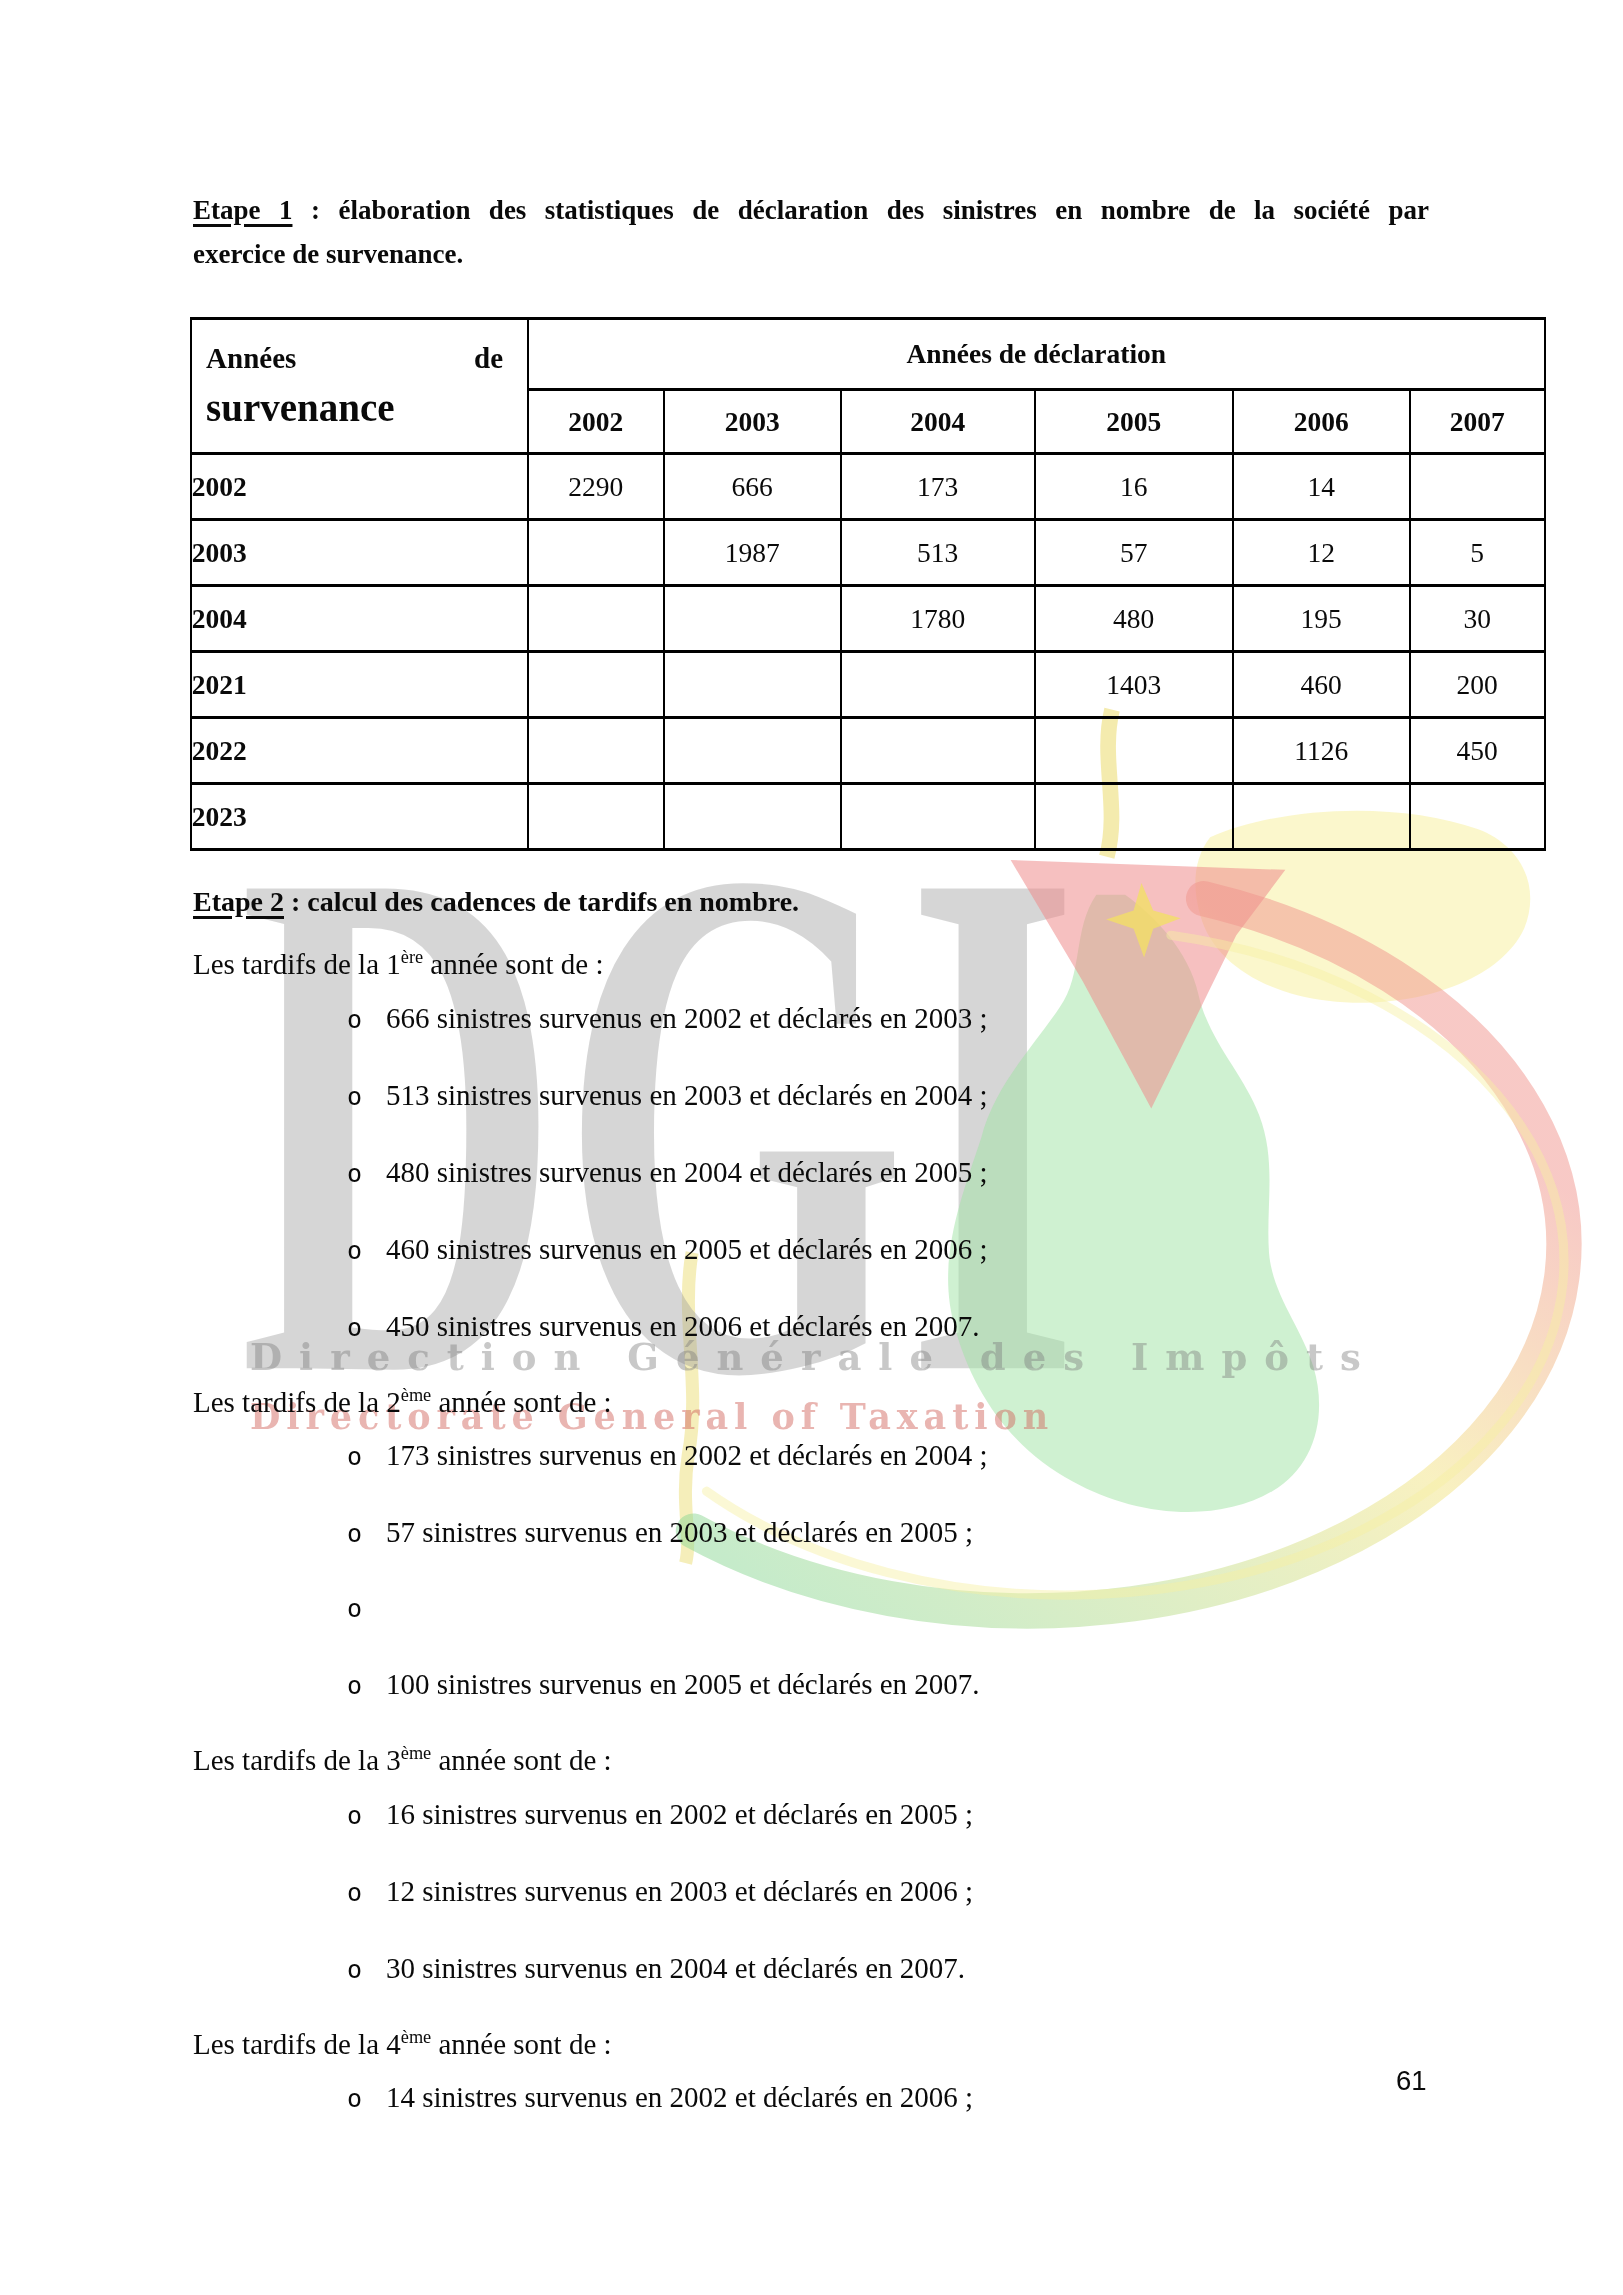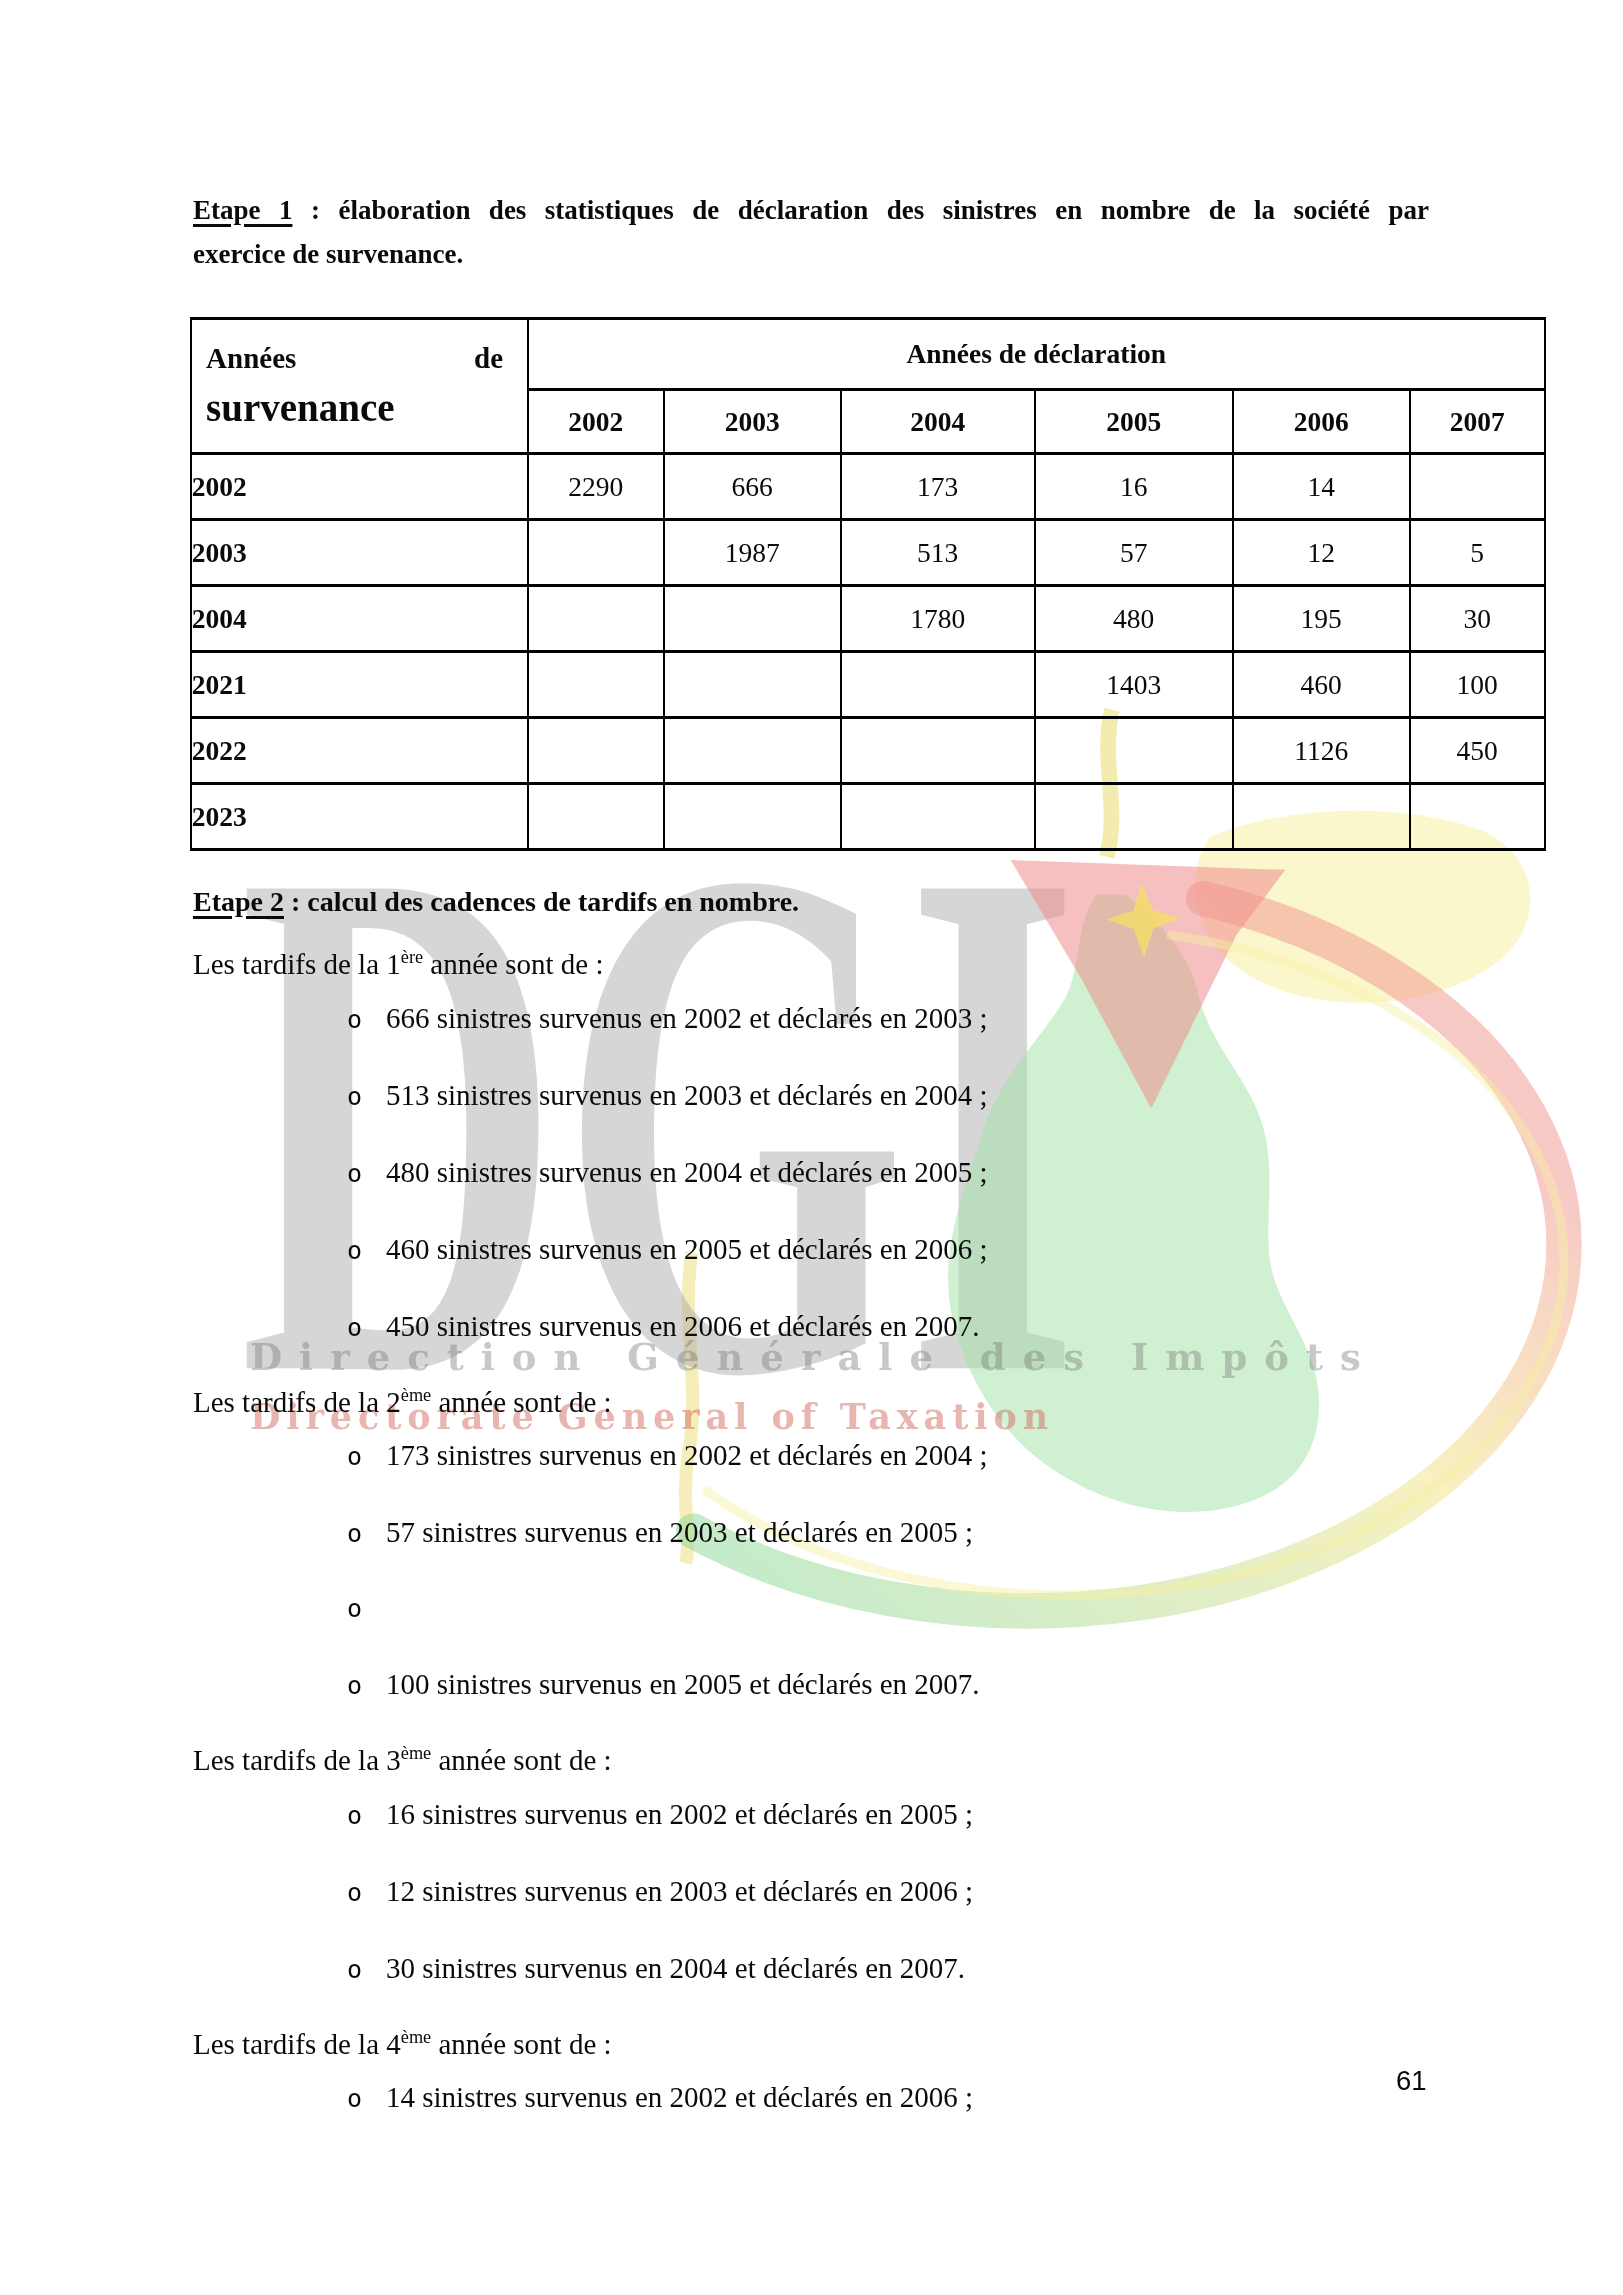--- a/index.html
+++ b/index.html
@@ -151,21 +151,21 @@
           <td class="v">195</td>
           <td class="v">30</td>
         </tr>
         <tr class="data">
           <td class="rl">2021</td>
           <td class="v"></td>
           <td class="v"></td>
           <td class="v"></td>
           <td class="v">1403</td>
           <td class="v">460</td>
-          <td class="v">100</td>
+          <td class="v">200</td>
         </tr>
         <tr class="data">
           <td class="rl">2022</td>
           <td class="v"></td>
           <td class="v"></td>
           <td class="v"></td>
           <td class="v"></td>
           <td class="v">1126</td>
           <td class="v">450</td>
         </tr>

